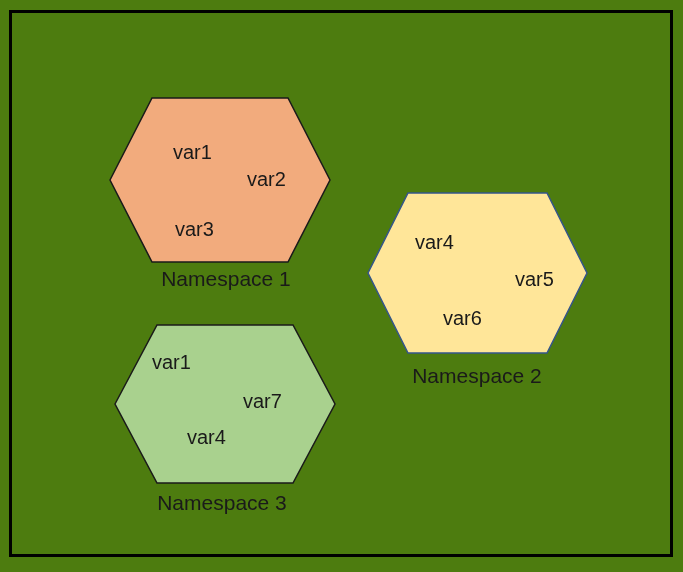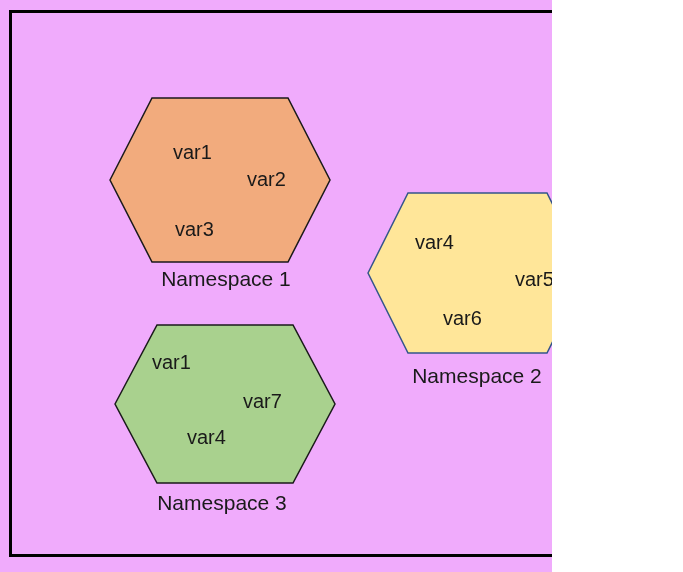--- a/index.html
+++ b/index.html
@@ -3,23 +3,23 @@
 <meta charset="utf-8">
 <style>
   html, body {
     margin: 0;
     padding: 0;
     background: #ffffff;
     font-family: "Liberation Sans", sans-serif;
   }
   .stage {
     position: relative;
-    width: 552px;
+    width: 683px;
     height: 572px;
-    background: #f0abfc;
+    background: #4d7c0f;
     overflow: hidden;
   }
   svg text {
     font-family: "Liberation Sans", "DejaVu Sans", sans-serif;
   }
 </style>
 </head>
 <body>
 
 <div class="stage">

